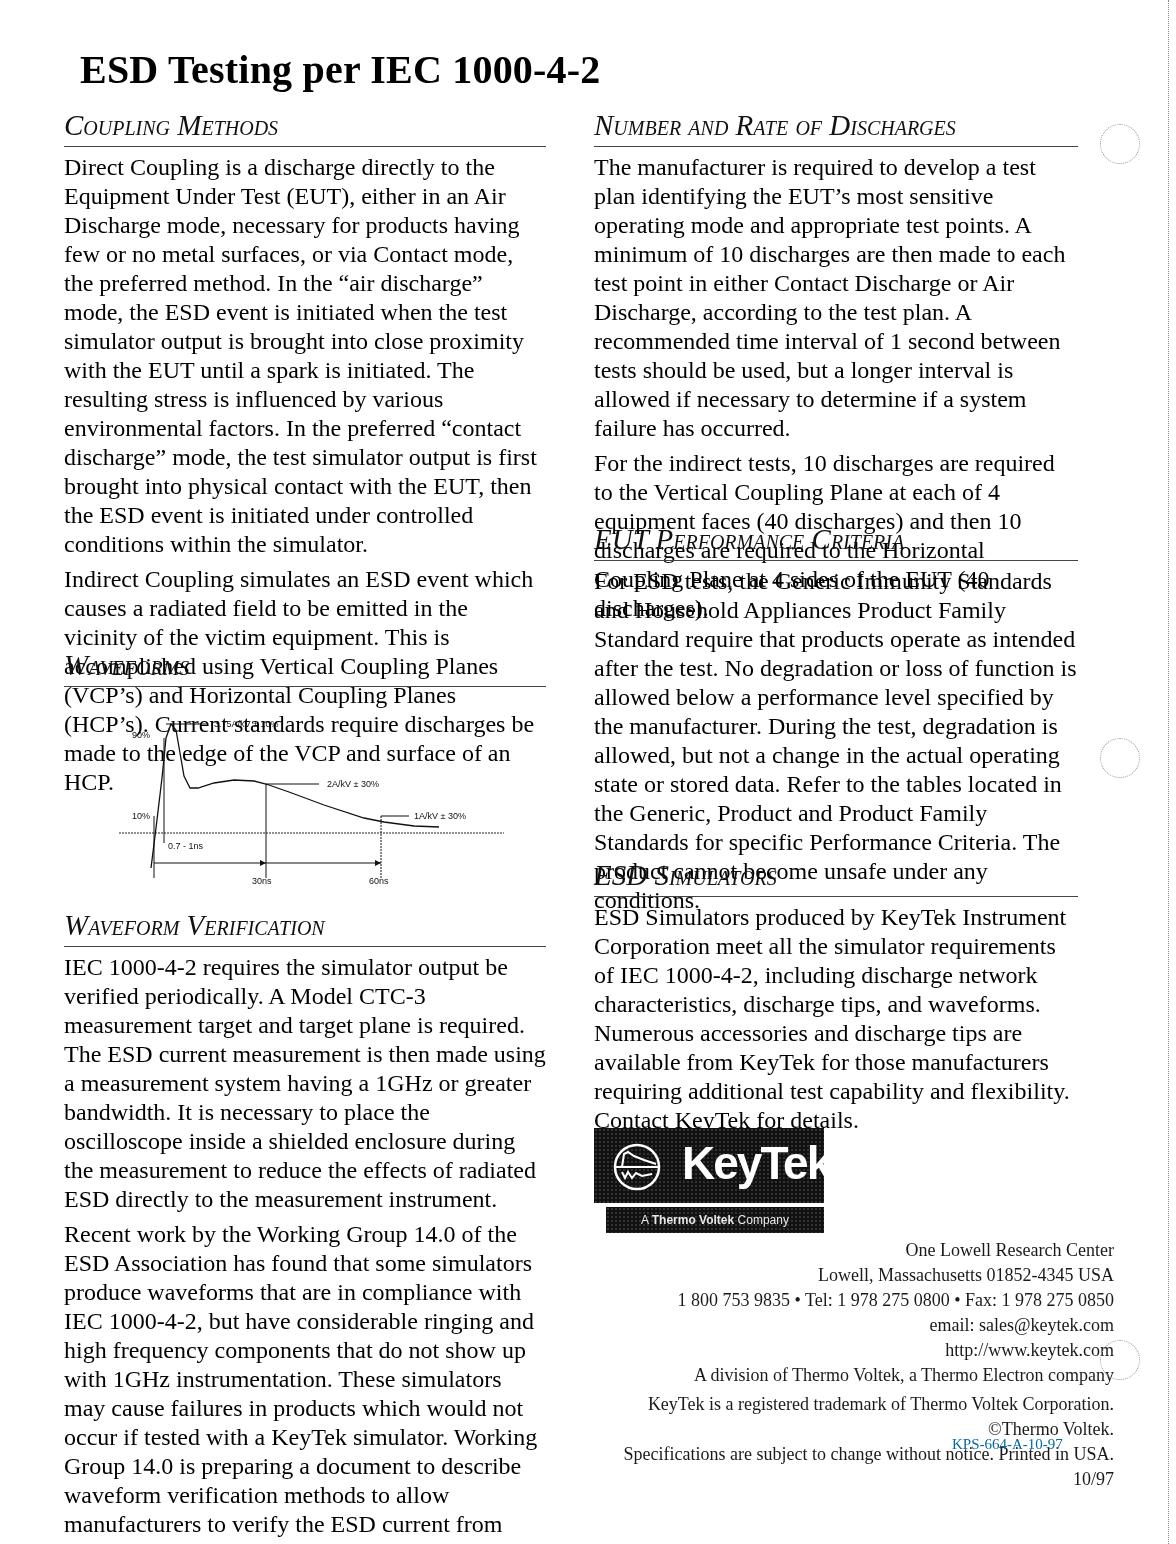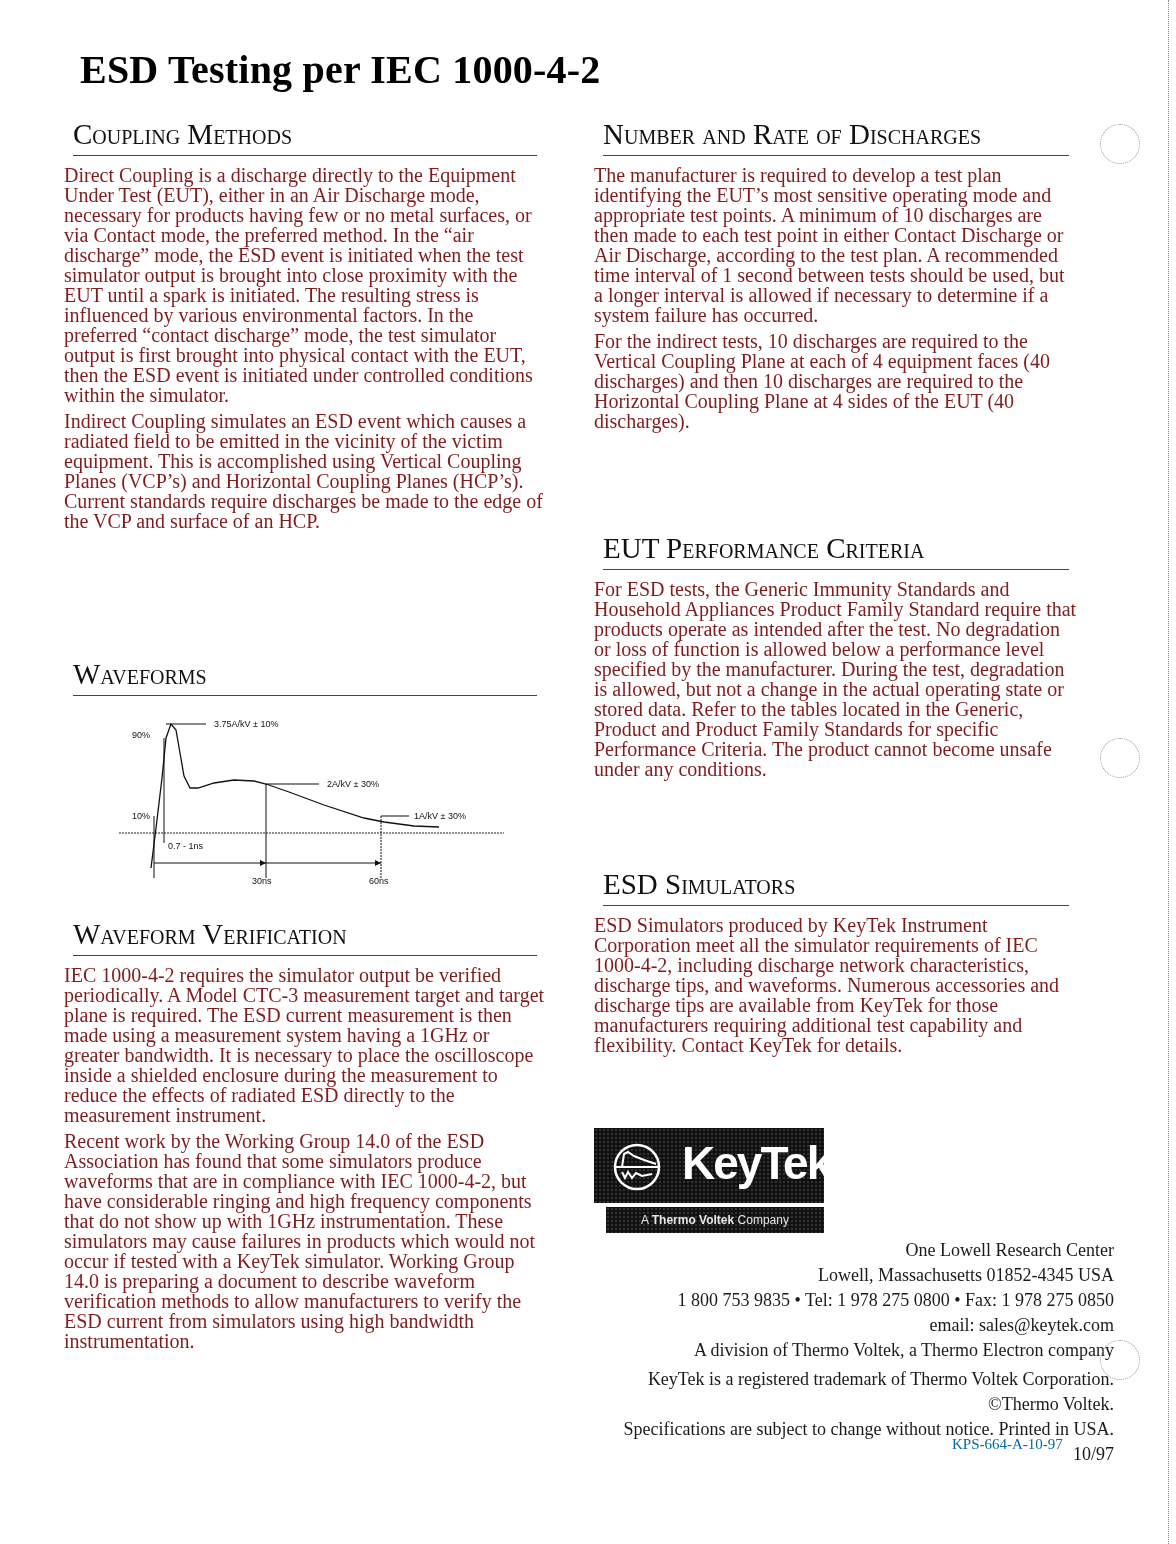--- a/index.html
+++ b/index.html
@@ -3,24 +3,24 @@
 <meta charset="utf-8">
 <style>
   html, body { margin:0; padding:0; background:#ffffff; }
   body { width:1176px; height:1544px; position:relative; overflow:hidden;
          font-family:"Liberation Serif", "DejaVu Serif", serif; color:#1a1a1a; }
   .title { position:absolute; left:64px; top:30px; font-size:40px; font-weight:bold;
            letter-spacing:0.2px; color:#000000; margin:16px; }
   .col { position:absolute; }
   .col-left { left:64px; top:108px; width:482px; }
   .col-right { left:594px; top:108px; width:484px; }
-  h2.sec { margin:9px; font-weight:normal; font-variant:small-caps; font-size:29px;
-           line-height:34px; color:#111; border-bottom:1.5px solid #444; padding-bottom:4px; }
+  h2.sec { margin:0; font-weight:normal; font-variant:small-caps; font-size:29px;
+           line-height:34px; color:#111; border-bottom:1.5px solid #444; padding-bottom:4px;font-style:italic; }
   .sec-wrap { position:absolute; left:0; right:0; }
-  p.body { margin:6px 0 0 0; font-size:20px; line-height:20px; color:#7f1d1d; }
+  p.body { margin:6px 0 0 0; font-size:24px; line-height:29px; color:#000000; }
   p.body + p.body { margin-top:6px; }
   .chart { position:absolute; left:50px; width:430px; height:180px; }
   .logo { position:absolute; left:0; width:230px; }
   .logo-main { background:#111; height:75px; position:relative;
                background-image: radial-gradient(#333 1px, transparent 1px); background-size:4px 4px; }
   .logo-sub { background:#111; height:26px; margin-top:4px; color:#e8e8e8; font-family:"Liberation Sans", sans-serif;
               font-size:12px; text-align:center; line-height:26px;
               background-image: radial-gradient(#333 1px, transparent 1px); background-size:4px 4px;margin-left:12px; }
   .logo-sub b { font-weight:bold; }
   .logo-text { position:absolute; left:88px; top:8px; color:#fff; font-family:"Liberation Sans", sans-serif;
@@ -113,20 +113,21 @@
       <span class="logo-text"><span>KeyTek</span><span class="logo-reg">®</span></span>
     </div>
     <div class="logo-sub"><span>A </span><b>Thermo Voltek</b><span> Company</span></div>
   </div>
 
   <div class="contact" style="position:absolute;top:1130px;left:0;width:520px;text-align:right;">
     <p>One Lowell Research Center</p>
     <p>Lowell, Massachusetts 01852-4345 USA</p>
     <p>1 800 753 9835 • Tel: 1 978 275 0800 • Fax: 1 978 275 0850</p>
     <p>email: sales@keytek.com</p>
+    <p>http://www.keytek.com</p>
     <p style="">A division of Thermo Voltek, a Thermo Electron company</p>
     <p class="fine" style="margin-top:4px;">KeyTek is a registered trademark of Thermo Voltek Corporation. ©Thermo Voltek.</p>
     <p class="fine">Specifications are subject to change without notice. Printed in USA. 10/97</p>
   </div>
 </div>
 
 <div class="footer-code">KPS-664-A-10-97</div>
 
 <div class="punch" style="left:1100px;top:124px;"></div>
 <div class="punch" style="left:1100px;top:738px;"></div>

